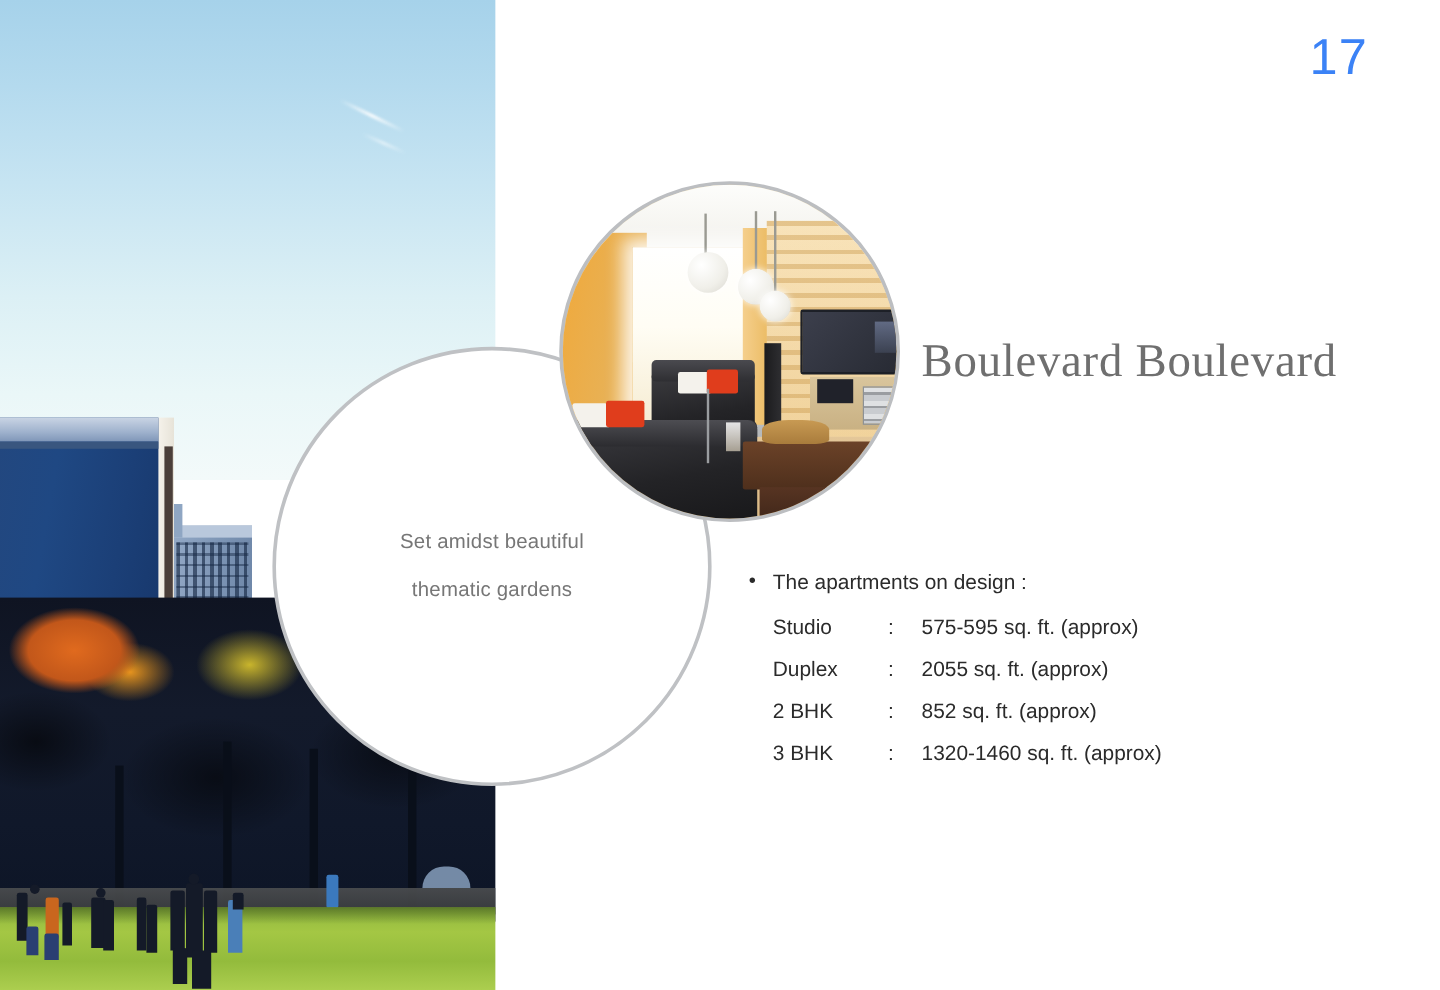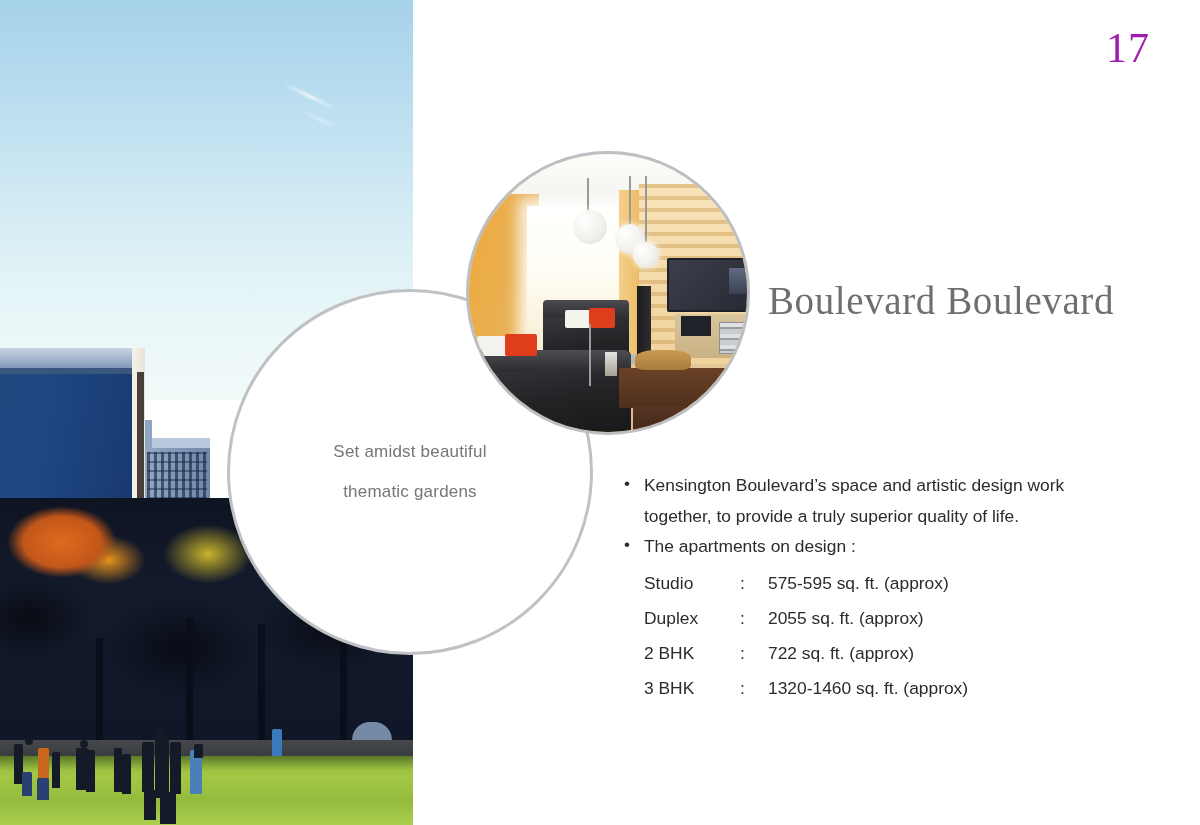--- a/index.html
+++ b/index.html
@@ -315,26 +315,25 @@
     position: absolute;
     left: 768px; top: 278px;
     font-family: "Liberation Serif", serif;
     font-size: 39px;
     letter-spacing: .6px;
     color: #6f6f6f;
     white-space: nowrap;
   }
   .page-no {
     position: absolute;
-    right: 50px; top: 24px;
+    right: 60px; top: 24px;
     font-size: 42px;
-    color: #a21caf;
+    color: #3b82f6;
     font-weight: 300;
     letter-spacing: 1px;
-    font-family: Liberation Serif, serif;
   }
 
   .body-block {
     position: absolute;
     left: 622px; top: 470px;
     width: 470px;
     color: #2b2b2b;
     font-size: 17.4px;
     line-height: 30.5px;
   }
@@ -478,40 +477,39 @@
       <div class="glass"></div>
     </div>
   </div>
 
   <div class="page-no">17</div>
 
   <div class="title">Boulevard Boulevard</div>
 
   <div class="body-block">
     <ul class="bullets">
-      <li>Kensington Boulevard’s space and artistic design work together, to provide a truly superior quality of life.</li>
       <li>The apartments on design :</li>
     </ul>
 
     <table class="spec-table">
       <tbody>
         <tr>
           <td class="k">Studio</td>
           <td class="c">:</td>
           <td class="v">575-595 sq. ft. (approx)</td>
         </tr>
         <tr>
           <td class="k">Duplex</td>
           <td class="c">:</td>
           <td class="v">2055 sq. ft. (approx)</td>
         </tr>
         <tr>
           <td class="k">2 BHK</td>
           <td class="c">:</td>
-          <td class="v">722 sq. ft. (approx)</td>
+          <td class="v">852 sq. ft. (approx)</td>
         </tr>
         <tr>
           <td class="k">3 BHK</td>
           <td class="c">:</td>
           <td class="v">1320-1460 sq. ft. (approx)</td>
         </tr>
       </tbody>
     </table>
   </div>
 

